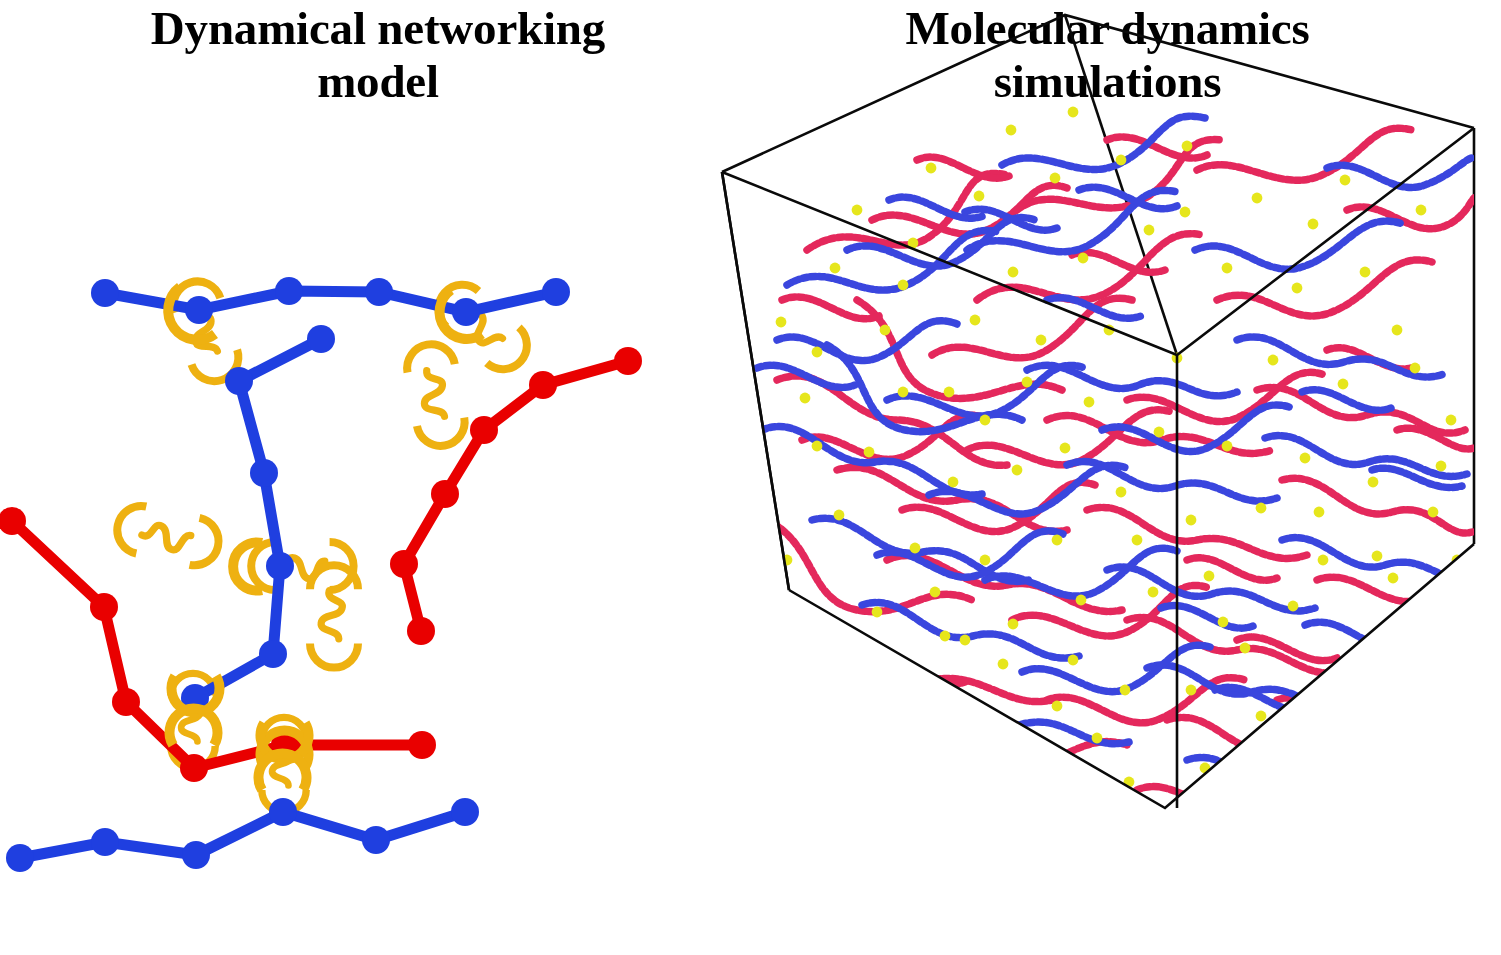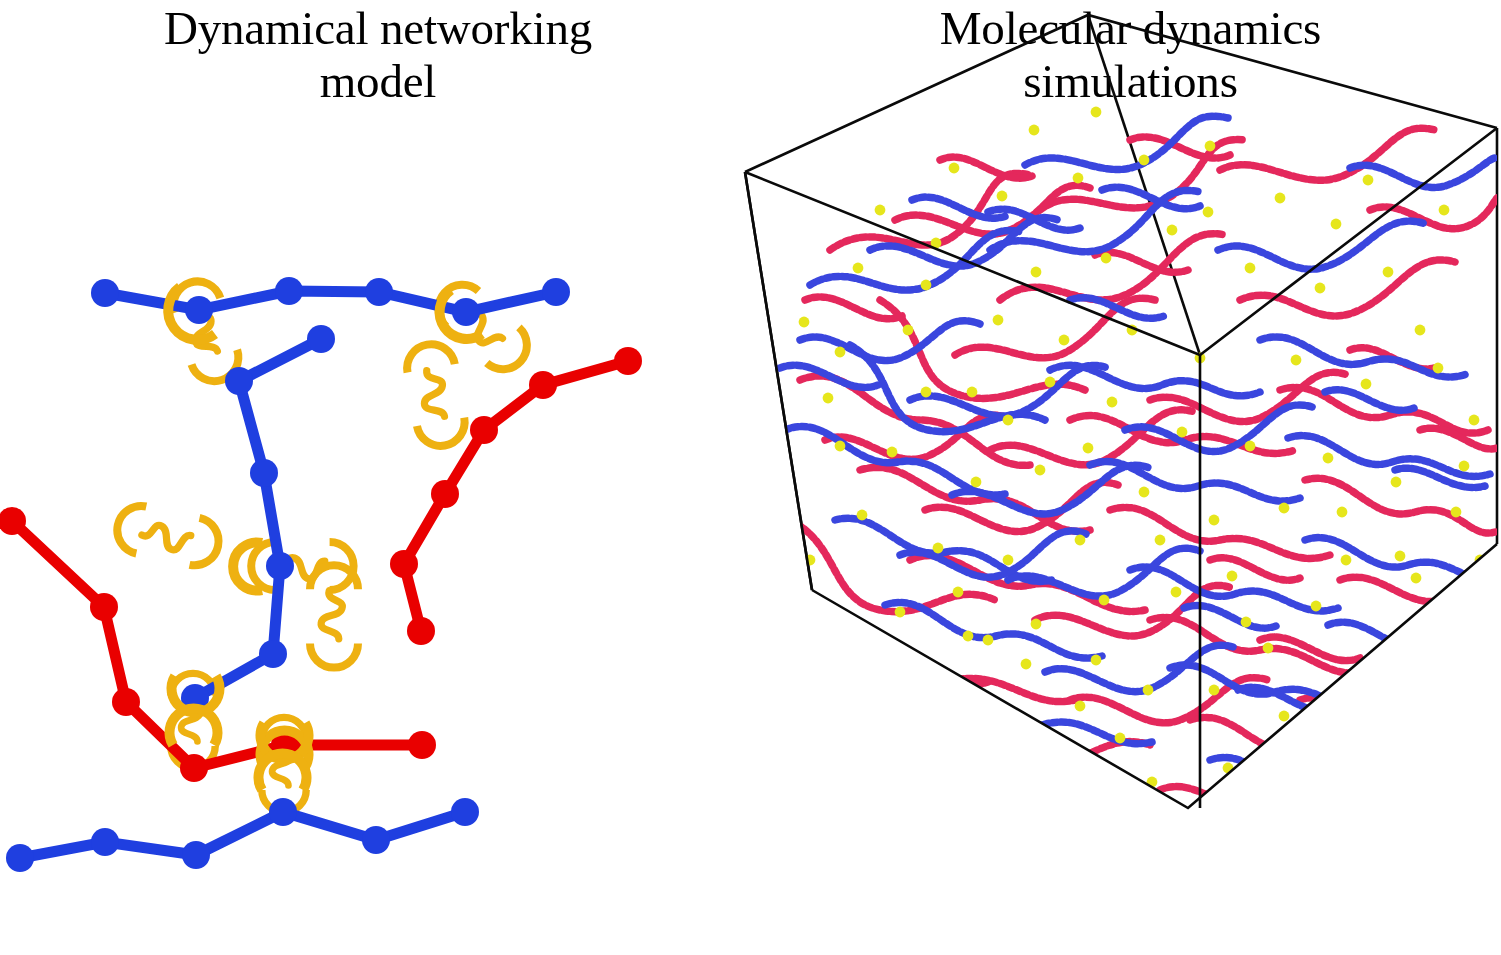--- a/index.html
+++ b/index.html
@@ -20,30 +20,30 @@
     width: 1501px;
     height: 955px;
     background: #ffffff;
   }
   .panel {
     position: absolute;
     top: 0;
     height: 955px;
   }
   .panel-left  { left: 0px;   width: 740px; }
-  .panel-right { left: 740px; width: 761px; }
+  .panel-right { left: 717px; width: 761px; }
 
   .panel-title {
     position: absolute;
     left: 0;
     top: 0;
     width: 100%;
     text-align: center;
     font-family: "Liberation Serif", "DejaVu Serif", serif;
-    font-weight: normal;
+    font-weight: bold;
     font-size: 47px;
     line-height: 1.12;
     color: #000000;
     letter-spacing: -0.2px;
     white-space: pre-line;
   }
   .panel-left .panel-title  { top: 2px;  padding-left: 8px; }
   .panel-right .panel-title { top: 2px;  padding-left: 10px; }
 
   .art {

